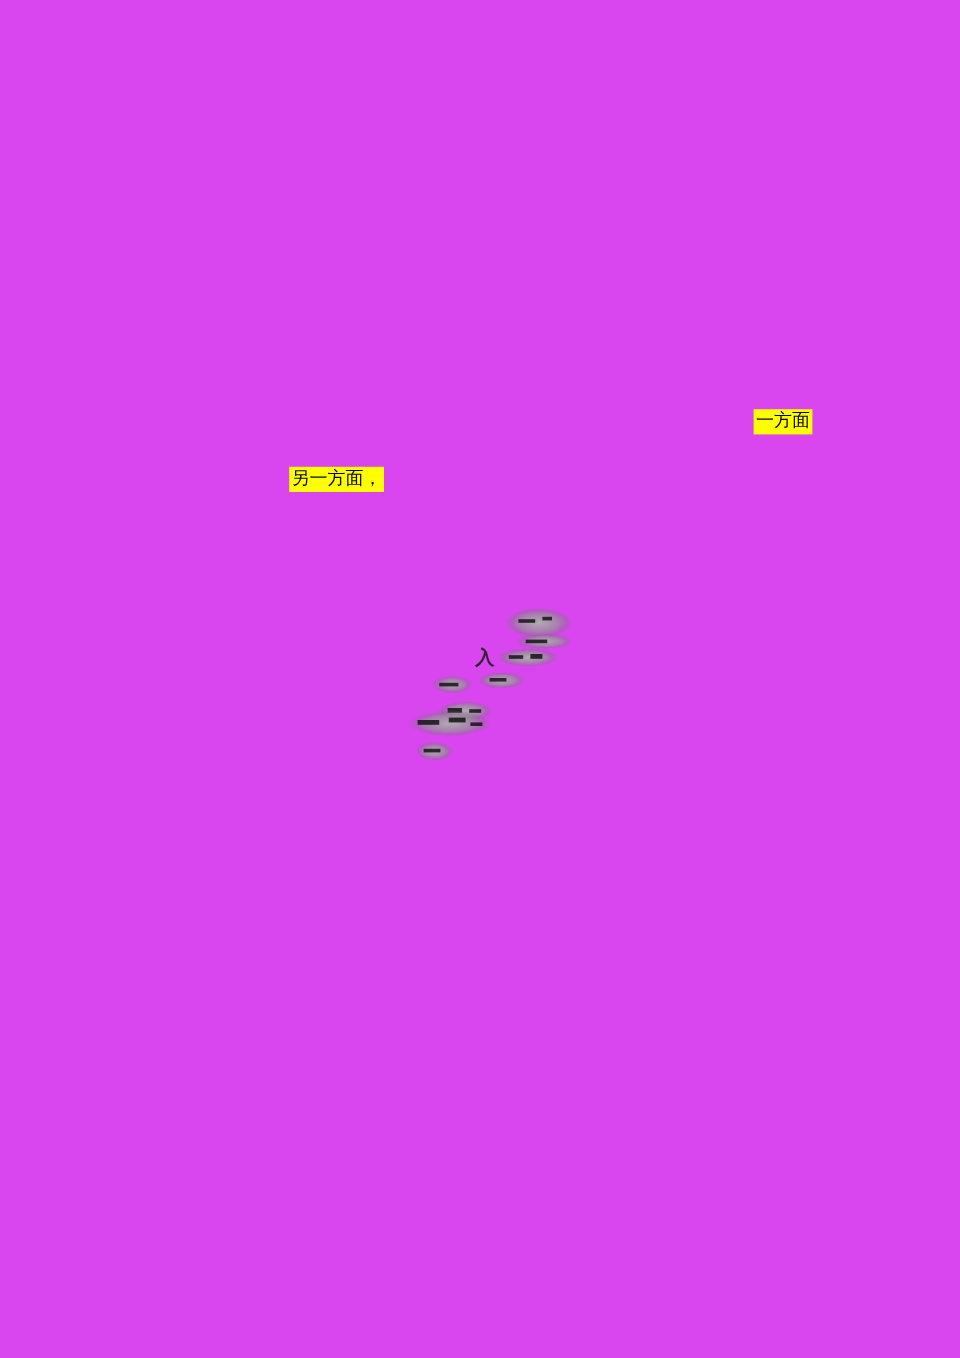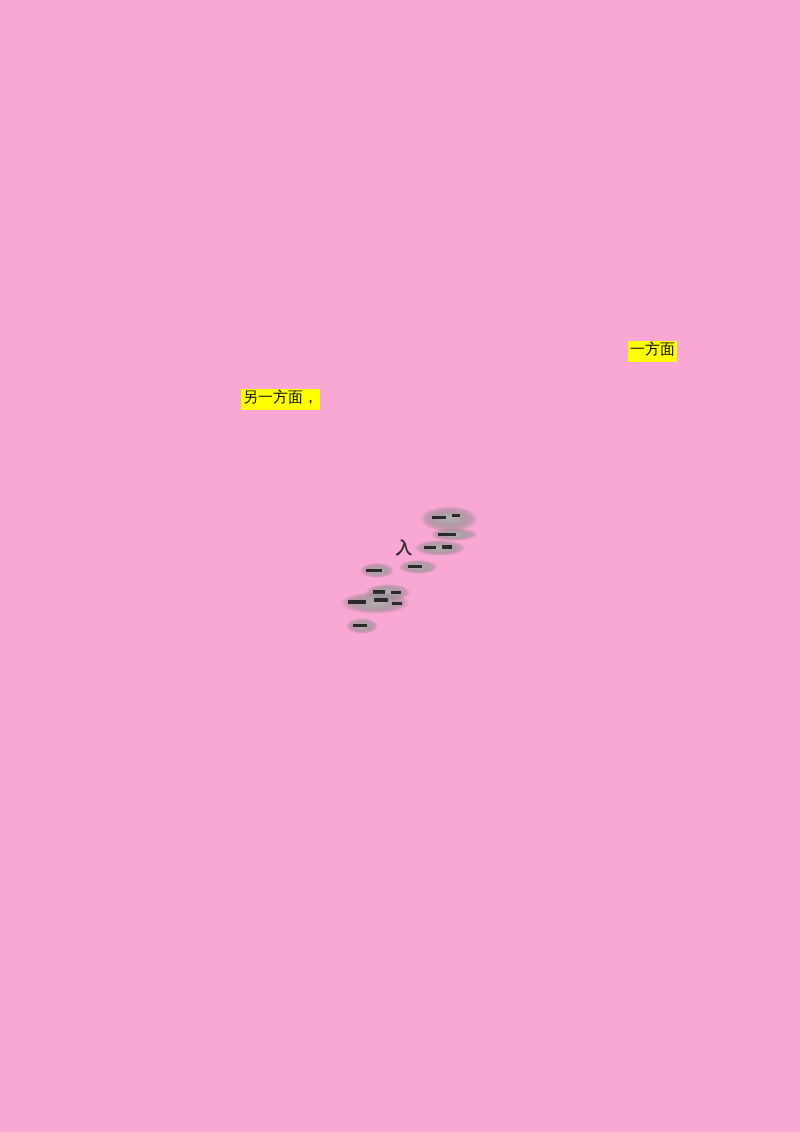--- a/index.html
+++ b/index.html
@@ -4,23 +4,23 @@
 <style>
   html, body {
     margin: 0;
     padding: 0;
     background: #000;
   }
   .page {
     position: relative;
     width: 800px;
     height: 1132px;
-    background: #f9a8d4;
+    background: #d946ef;
     overflow: hidden;
-    font-family: Liberation Mono, monospace;
+    font-family: Liberation Sans, sans-serif;
   }
   .hl {
     position: absolute;
     display: inline-block;
     background: #ffff00;
     color: #000;
     font-size: 15px;
     line-height: 1.25;
     padding: 1px 2px;
     white-space: nowrap;

